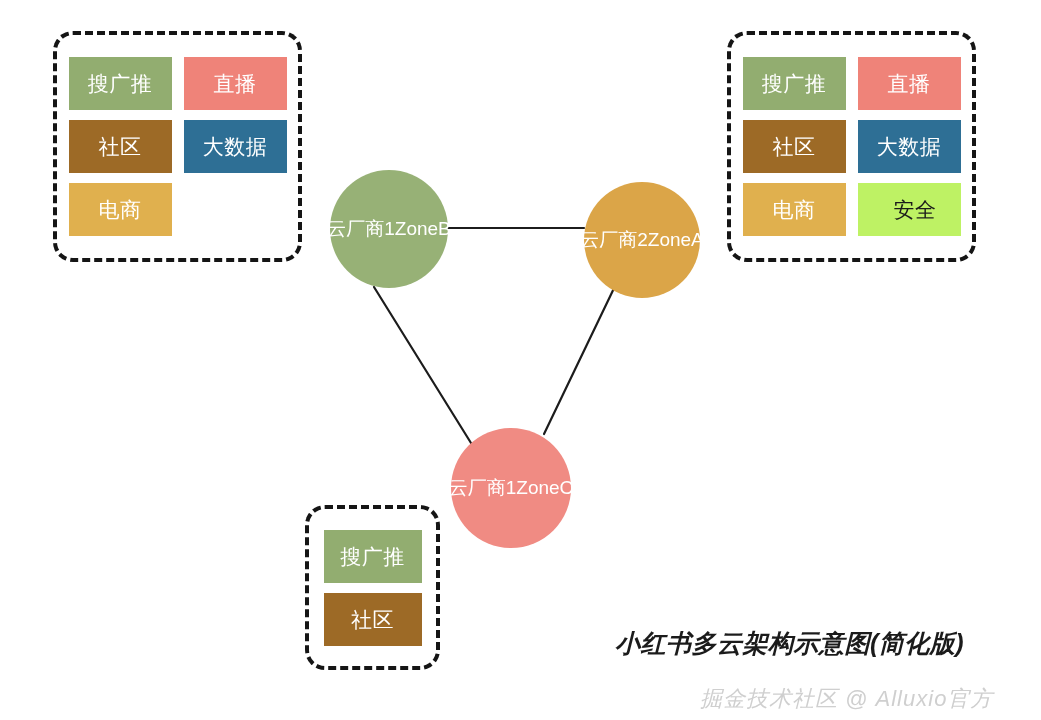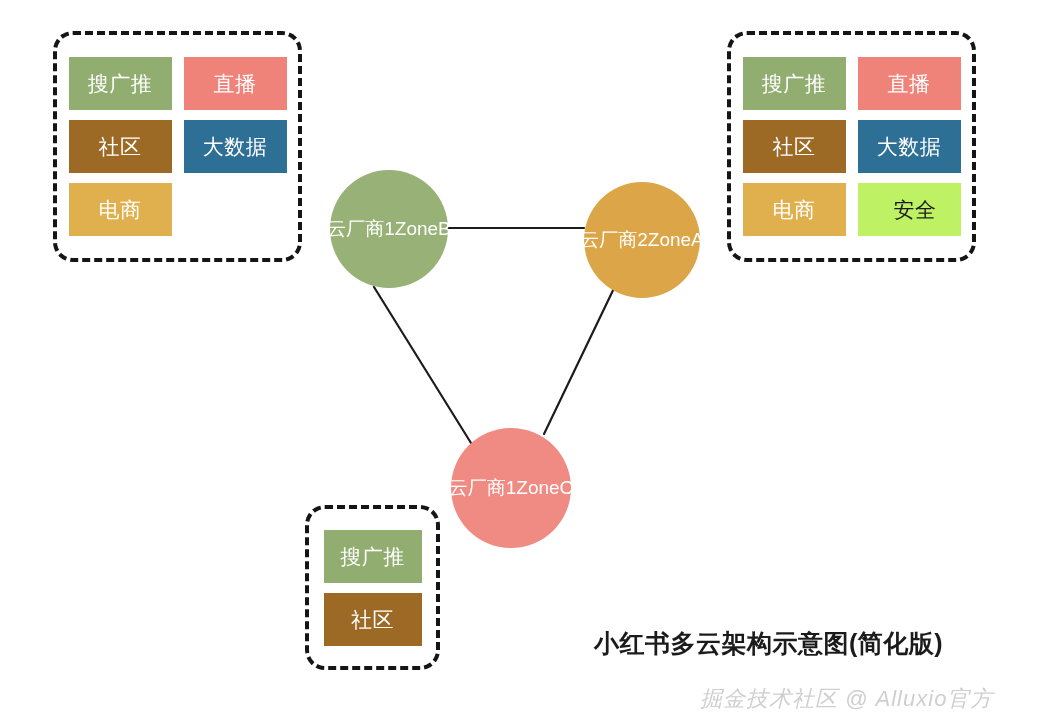--- a/index.html
+++ b/index.html
@@ -79,27 +79,28 @@
     font-size: 19px;
     line-height: 1.25;
     white-space: nowrap;
     user-select: none;
   }
   .node .node-line { display: block; }
 
   
   #caption {
     position: absolute;
-    left: 594px;
+    left: 615px;
     top: 627px;
     font-size: 25px;
     font-weight: bold;
     color: #1b1b1b;
     letter-spacing: 0.5px;
     white-space: nowrap;
+    font-style: italic;
   }
   #watermark {
     position: absolute;
     left: 700px;
     top: 684px;
     font-size: 22px;
     color: #cfcfcf;
     letter-spacing: 1px;
     white-space: nowrap;
     font-style: italic;

